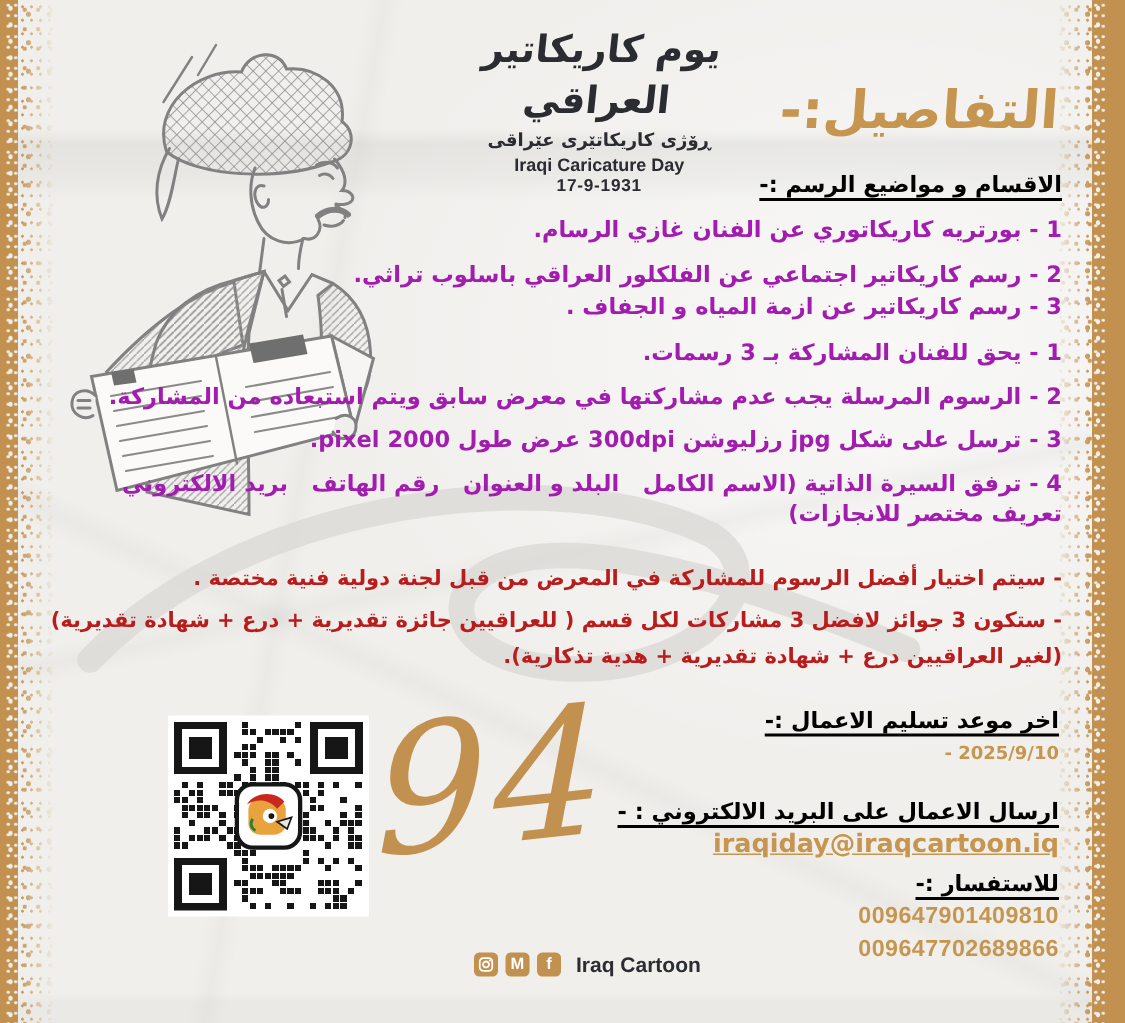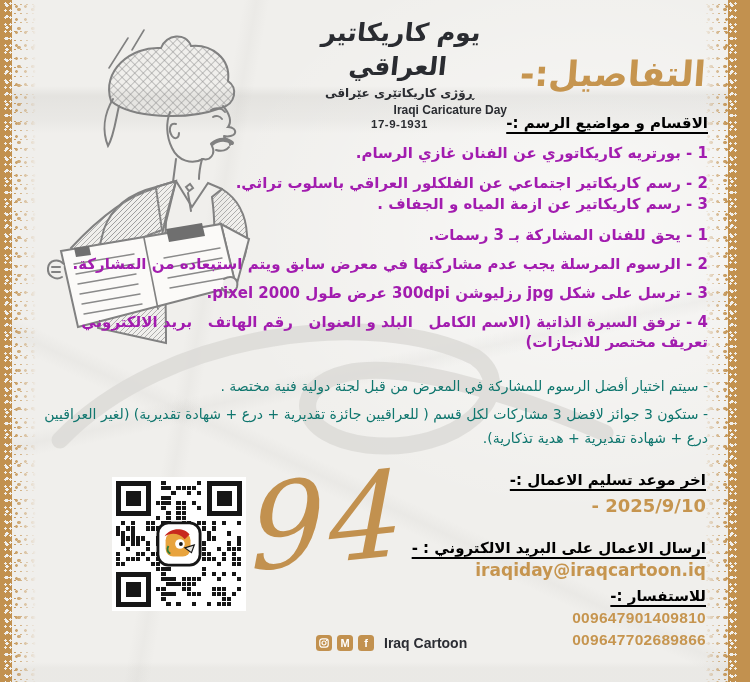--- a/index.html
+++ b/index.html
@@ -42,46 +42,46 @@
   }
   .edge-left::after{right:0;}
   .edge-right::after{left:0;}
 
   .watermark{position:absolute;left:45px;top:305px;z-index:1;pointer-events:none;}
   .caricature{position:absolute;left:16px;top:-4px;z-index:2;}
 
   .logo{position:absolute;left:292px;top:16px;width:215px;z-index:3;text-align:center;color:#2a2c31;}
   .logo-cal{font-size:25px;font-weight:bold;transform:skewX(-6deg);letter-spacing:-1px;line-height:1.35;}
   .logo-ku{font-size:12px;font-weight:bold;margin-top:2px;}
-  .logo-en{font-size:12px;font-weight:bold;margin-top:3px;font-family:"Liberation Sans",sans-serif;text-align:right;}
+  .logo-en{font-size:12px;font-weight:bold;margin-top:3px;font-family:"Liberation Sans",sans-serif;}
   .logo-year{font-size:11.5px;font-weight:bold;margin-top:1px;font-family:"Liberation Sans",sans-serif;letter-spacing:.5px;}
 
   .details-title{
     position:absolute;top:54px;right:44px;z-index:3;
     color:#c6954f;font-size:35px;font-weight:bold;transform:skewX(-4deg);
   }
 
   .content{position:absolute;top:114px;right:42px;left:32px;z-index:3;text-align:right;}
   .content p,.contact p{margin:0;}
   .hdr{
     color:#000000;font-size:15px;font-weight:bold;
     text-decoration:underline;text-underline-offset:4px;text-decoration-thickness:1.5px;
   }
   .line{color:#a21caf;font-size:15px;font-weight:bold;line-height:20px;margin-top:9px !important;}
   .tight{margin-top:1px !important;text-align:right;}
   .first{margin-top:11px !important;}
   .sec{margin-top:10px !important;}
-  .sel{color:#0f766e;font-size:14px;font-weight:normal;line-height:24px;margin-top:22px !important;}
+  .sel{color:#b91c1c;font-size:14px;font-weight:bold;line-height:24px;margin-top:22px !important;}
   .sel2{margin-top:4px !important;}
 
   .contact{position:absolute;top:471px;right:44px;width:390px;z-index:3;}
   .gold{color:#c6954f;font-weight:bold;}
-  .date{font-size:18px;margin-top:6px !important;padding-left:86px;}
+  .date{font-size:12px;margin-top:6px !important;padding-left:86px;}
   .mt-sub{margin-top:23px !important;}
-  .email{font-size:17px;margin-top:3px !important;padding-left:20px;font-family:"DejaVu Sans",sans-serif;}
+  .email{font-size:17px;margin-top:3px !important;padding-left:20px;font-family:"DejaVu Sans",sans-serif;text-decoration:underline;}
   .mt-inq{margin-top:7px !important;}
   .phone{font-size:15.5px;line-height:19px;margin-top:3px !important;font-family:"Liberation Sans",sans-serif;letter-spacing:.3px;}
   .phone:first-of-type{margin-top:5px !important;}
 
   .qr{position:absolute;left:112px;top:477px;width:134px;height:134px;z-index:3;background:#fff;padding:4px;box-sizing:border-box;}
   .qr svg{display:block;width:100%;height:100%;}
   .qr-logo{position:absolute;left:50%;top:50%;width:46px;height:46px;transform:translate(-50%,-50%);}
 
   .edition{
     position:absolute;left:250px;top:462px;z-index:3;

